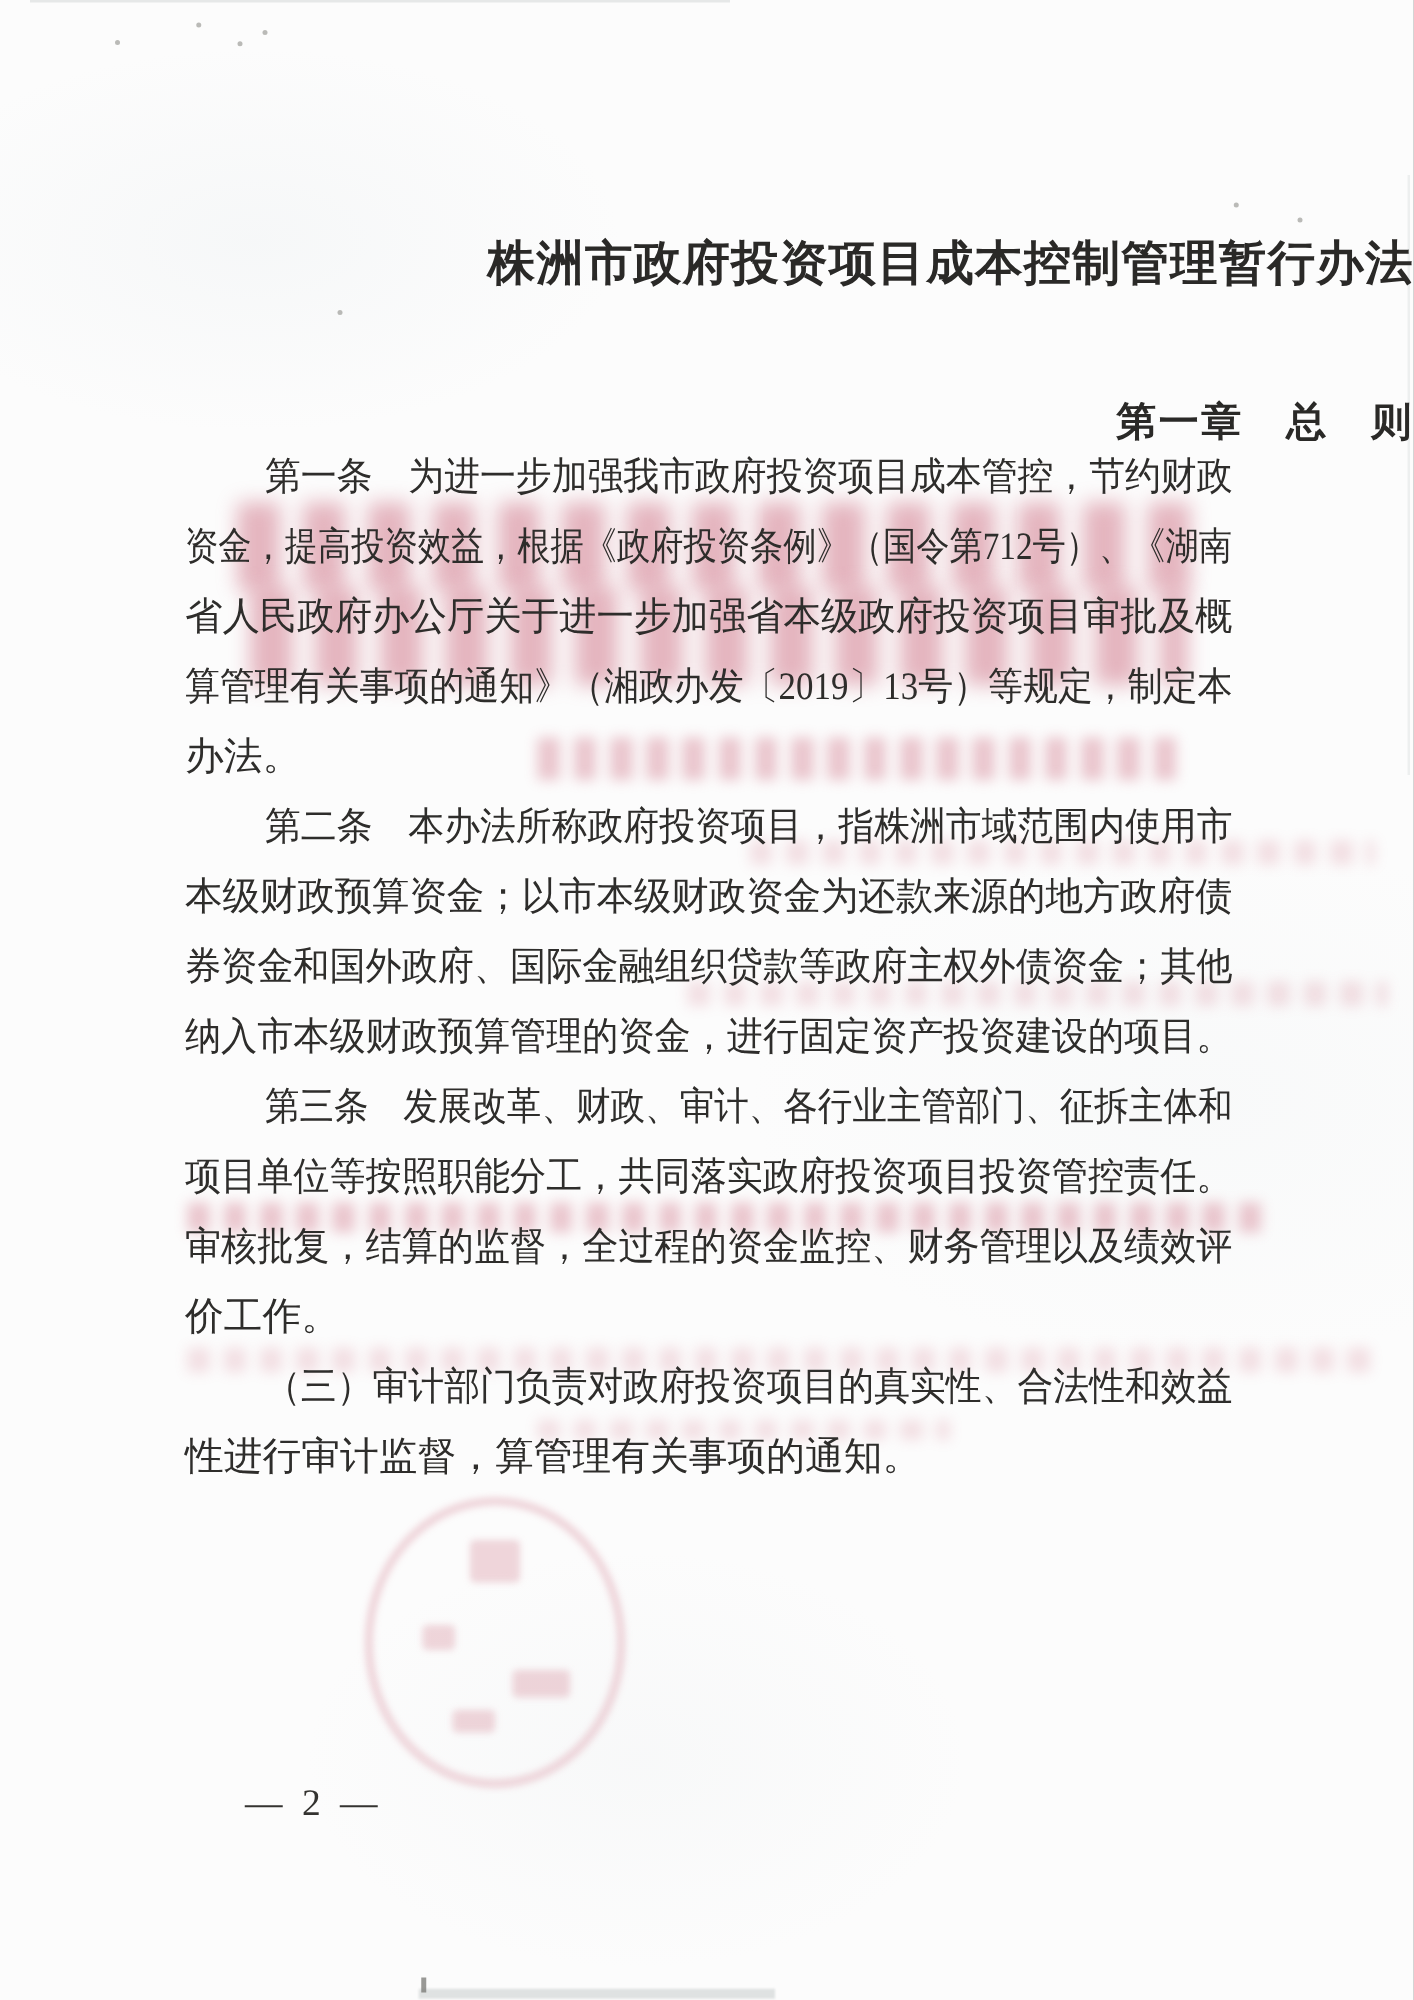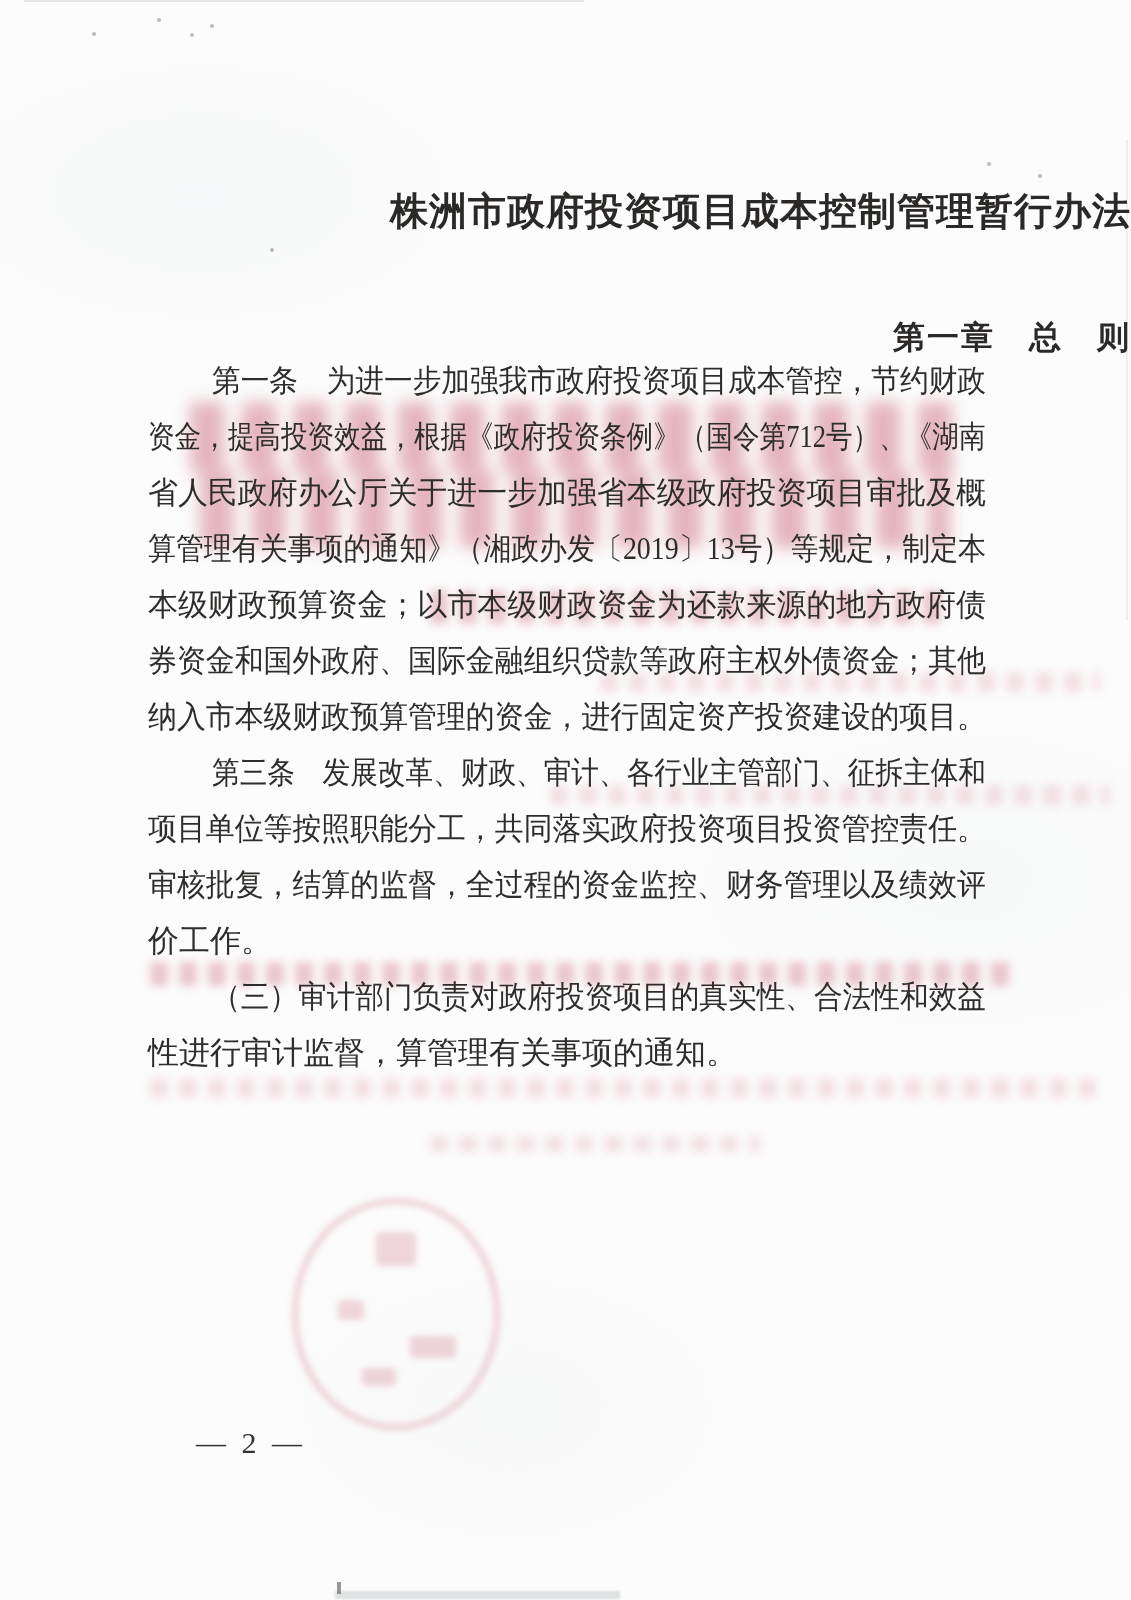--- a/index.html
+++ b/index.html
@@ -132,20 +132,22 @@
 
   <div class="doc-title">株洲市政府投资项目成本控制管理暂行办法</div>
 
   <div class="chapter-heading">第一章　总　则</div>
 
   <div class="doc-body">
       <div class="line indent full"><span class="line-text" style="transform: scaleX(0.9247);">第一条　为进一步加强我市政府投资项目成本管控，节约财政</span></div>
       <div class="line full"><span class="line-text" style="transform: scaleX(0.8577);">资金，提高投资效益，根据《政府投资条例》（国令第712号）、《湖南</span></div>
       <div class="line full"><span class="line-text" style="transform: scaleX(0.9654);">省人民政府办公厅关于进一步加强省本级政府投资项目审批及概</span></div>
       <div class="line full"><span class="line-text" style="transform: scaleX(0.9011);">算管理有关事项的通知》（湘政办发〔2019〕13号）等规定，制定本</span></div>
+      <div class="line"><span class="line-text">办法。</span></div>
+      <div class="line indent full"><span class="line-text" style="transform: scaleX(0.9247);">第二条　本办法所称政府投资项目，指株洲市域范围内使用市</span></div>
       <div class="line full"><span class="line-text" style="transform: scaleX(0.9654);">本级财政预算资金；以市本级财政资金为还款来源的地方政府债</span></div>
       <div class="line full"><span class="line-text" style="transform: scaleX(0.9321);">券资金和国外政府、国际金融组织贷款等政府主权外债资金；其他</span></div>
       <div class="line full"><span class="line-text" style="transform: scaleX(0.9321);">纳入市本级财政预算管理的资金，进行固定资产投资建设的项目。</span></div>
       <div class="line indent full"><span class="line-text" style="transform: scaleX(0.8917);">第三条　发展改革、财政、审计、各行业主管部门、征拆主体和</span></div>
       <div class="line full"><span class="line-text" style="transform: scaleX(0.9321);">项目单位等按照职能分工，共同落实政府投资项目投资管控责任。</span></div>
       <div class="line full"><span class="line-text" style="transform: scaleX(0.9321);">审核批复，结算的监督，全过程的资金监控、财务管理以及绩效评</span></div>
       <div class="line"><span class="line-text">价工作。</span></div>
       <div class="line indent full"><span class="line-text" style="transform: scaleX(0.9247);">（三）审计部门负责对政府投资项目的真实性、合法性和效益</span></div>
       <div class="line"><span class="line-text">性进行审计监督，算管理有关事项的通知。</span></div>
     </div>

